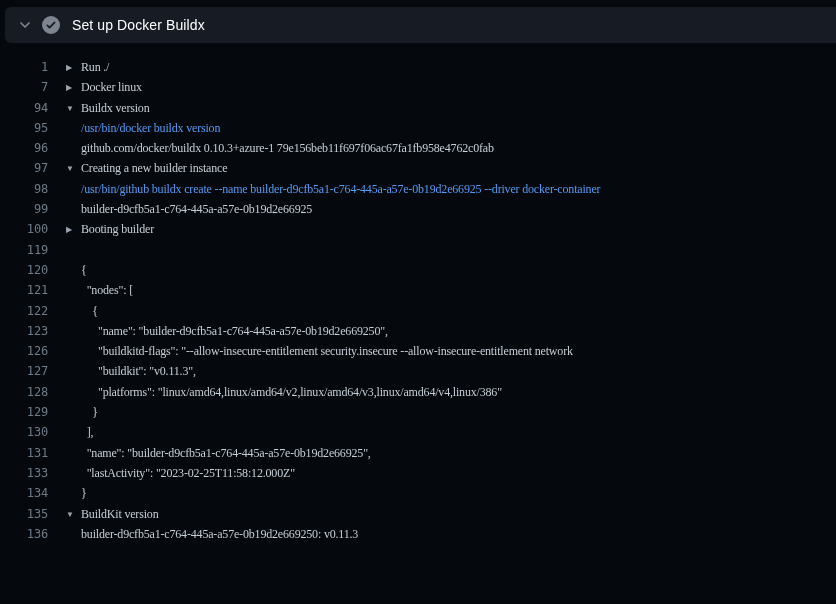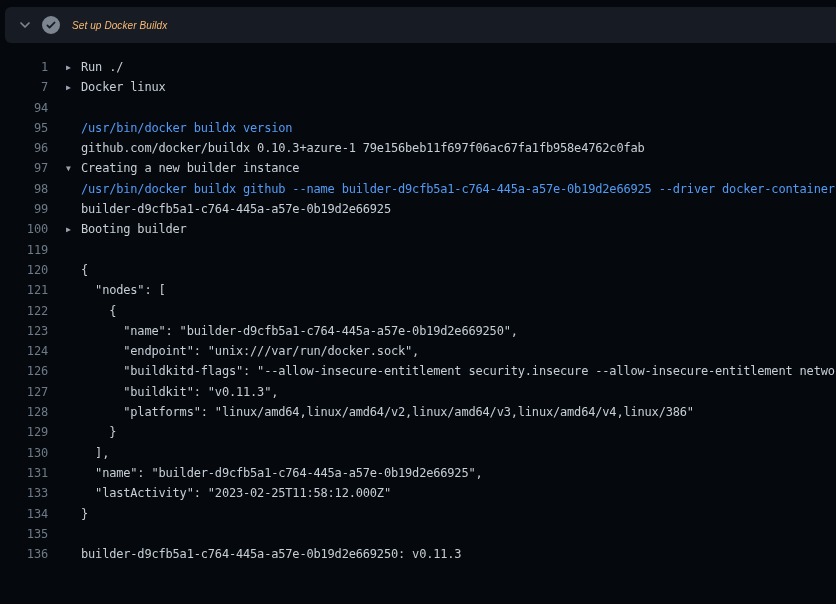--- a/index.html
+++ b/index.html
@@ -12,32 +12,32 @@
   }
   .step-header{
     position:absolute;top:7px;left:5px;right:-8px;height:36px;
     background:#171c24;border-radius:6px;
     display:flex;align-items:center;
     padding-left:13px;box-sizing:border-box;
     cursor:pointer;
   }
   .chev{width:14px;height:14px;flex:0 0 auto;margin-right:10px;}
   .statusicon{width:18px;height:18px;flex:0 0 auto;margin-right:12px;}
-  .title{color:#fdba74;font-size:10px;letter-spacing:.1px;font-style:italic;}
+  .title{color:#ffffff;font-size:14px;letter-spacing:.1px;}
   .log{
     position:absolute;top:57px;left:0;right:0;
     font-family:"DejaVu Sans Mono","Liberation Mono",monospace;
     font-size:12px;letter-spacing:-0.18px;
   }
   .log-line{height:20.3px;line-height:20.3px;white-space:pre;display:flex;}
   .ln{
     width:48px;min-width:48px;text-align:right;
     color:#6e7b87;cursor:pointer;
   }
-  .lc{color:#c6ced6;}
+  .lc{color:#c6ced6;font-family:Liberation Serif, serif;}
   .lc.plain{padding-left:33px;}
   .lc.grp{padding-left:18px;cursor:pointer;}
   .arrow{
     display:inline-block;width:15px;
     font-size:8px;color:#9aa4ae;vertical-align:1px;
   }
   .command .lc{color:var(--accent,#539bf5);}
 </style>
 </head>
 <body style="--accent: #539bf5; --page_bg: #05080d; --header_bg: #171c24; --text: #c6ced6; --line_number: #6e7b87; --status_gray: #7d8590;">
@@ -48,36 +48,35 @@
   </svg>
   <svg class="statusicon" viewBox="0 0 16 16">
     <path fill="#7d8590" d="M8 16A8 8 0 1 1 8 0a8 8 0 0 1 0 16Zm3.78-9.72a.751.751 0 0 0-.018-1.042.751.751 0 0 0-1.042-.018L6.75 9.19 5.28 7.72a.751.751 0 0 0-1.042.018.751.751 0 0 0-.018 1.042l2 2a.75.75 0 0 0 1.06 0Z"></path>
   </svg>
   <span class="title">Set up Docker Buildx</span>
 </div>
 
 <div class="log">
     <div class="log-line group-collapsed"><span class="ln">1</span><span class="lc grp"><span class="arrow">▶</span><span>Run ./</span></span></div>
     <div class="log-line group-collapsed"><span class="ln">7</span><span class="lc grp"><span class="arrow">▶</span><span>Docker linux</span></span></div>
-    <div class="log-line group-expanded"><span class="ln">94</span></div>
+    <div class="log-line group-expanded"><span class="ln">94</span><span class="lc grp"><span class="arrow">▼</span><span>Buildx version</span></span></div>
     <div class="log-line command"><span class="ln">95</span><span class="lc plain"><span>/usr/bin/docker buildx version</span></span></div>
     <div class="log-line output"><span class="ln">96</span><span class="lc plain"><span>github.com/docker/buildx 0.10.3+azure-1 79e156beb11f697f06ac67fa1fb958e4762c0fab</span></span></div>
     <div class="log-line group-expanded"><span class="ln">97</span><span class="lc grp"><span class="arrow">▼</span><span>Creating a new builder instance</span></span></div>
-    <div class="log-line command"><span class="ln">98</span><span class="lc plain"><span>/usr/bin/docker buildx github --name builder-d9cfb5a1-c764-445a-a57e-0b19d2e66925 --driver docker-container</span></span></div>
+    <div class="log-line command"><span class="ln">98</span><span class="lc plain"><span>/usr/bin/github buildx create --name builder-d9cfb5a1-c764-445a-a57e-0b19d2e66925 --driver docker-container</span></span></div>
     <div class="log-line output"><span class="ln">99</span><span class="lc plain"><span>builder-d9cfb5a1-c764-445a-a57e-0b19d2e66925</span></span></div>
     <div class="log-line group-collapsed"><span class="ln">100</span><span class="lc grp"><span class="arrow">▶</span><span>Booting builder</span></span></div>
     <div class="log-line group-expanded"><span class="ln">119</span></div>
     <div class="log-line output"><span class="ln">120</span><span class="lc plain"><span>{</span></span></div>
     <div class="log-line output"><span class="ln">121</span><span class="lc plain"><span>  "nodes": [</span></span></div>
     <div class="log-line output"><span class="ln">122</span><span class="lc plain"><span>    {</span></span></div>
     <div class="log-line output"><span class="ln">123</span><span class="lc plain"><span>      "name": "builder-d9cfb5a1-c764-445a-a57e-0b19d2e669250",</span></span></div>
-    <div class="log-line output"><span class="ln">124</span><span class="lc plain"><span>      "endpoint": "unix:///var/run/docker.sock",</span></span></div>
     <div class="log-line output"><span class="ln">126</span><span class="lc plain"><span>      "buildkitd-flags": "--allow-insecure-entitlement security.insecure --allow-insecure-entitlement network</span></span></div>
     <div class="log-line output"><span class="ln">127</span><span class="lc plain"><span>      "buildkit": "v0.11.3",</span></span></div>
     <div class="log-line output"><span class="ln">128</span><span class="lc plain"><span>      "platforms": "linux/amd64,linux/amd64/v2,linux/amd64/v3,linux/amd64/v4,linux/386"</span></span></div>
     <div class="log-line output"><span class="ln">129</span><span class="lc plain"><span>    }</span></span></div>
     <div class="log-line output"><span class="ln">130</span><span class="lc plain"><span>  ],</span></span></div>
     <div class="log-line output"><span class="ln">131</span><span class="lc plain"><span>  "name": "builder-d9cfb5a1-c764-445a-a57e-0b19d2e66925",</span></span></div>
     <div class="log-line output"><span class="ln">133</span><span class="lc plain"><span>  "lastActivity": "2023-02-25T11:58:12.000Z"</span></span></div>
     <div class="log-line output"><span class="ln">134</span><span class="lc plain"><span>}</span></span></div>
-    <div class="log-line group-expanded"><span class="ln">135</span></div>
+    <div class="log-line group-expanded"><span class="ln">135</span><span class="lc grp"><span class="arrow">▼</span><span>BuildKit version</span></span></div>
     <div class="log-line output"><span class="ln">136</span><span class="lc plain"><span>builder-d9cfb5a1-c764-445a-a57e-0b19d2e669250: v0.11.3</span></span></div>
   </div>
 
 </body></html>

